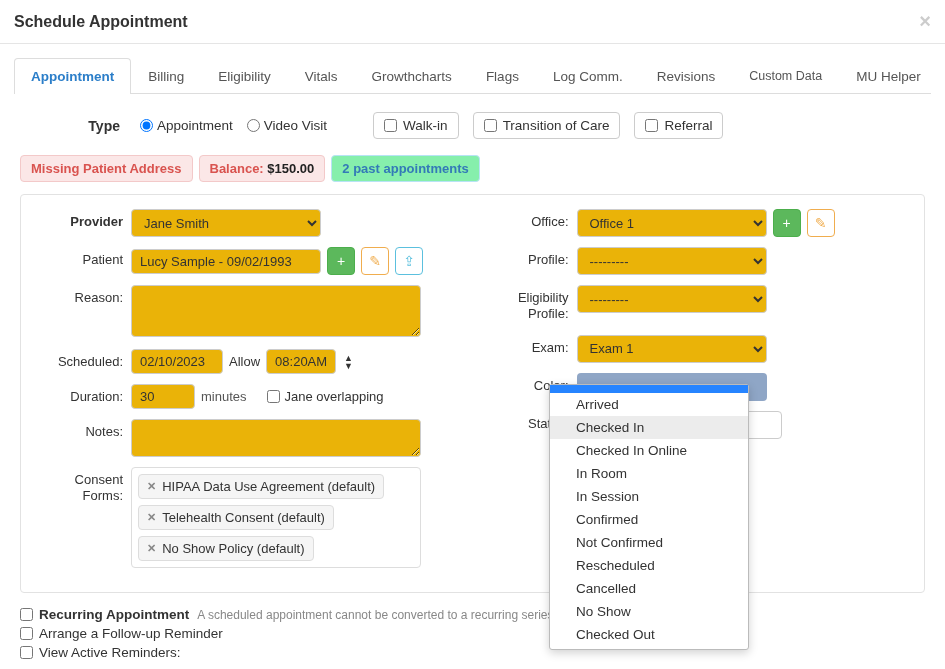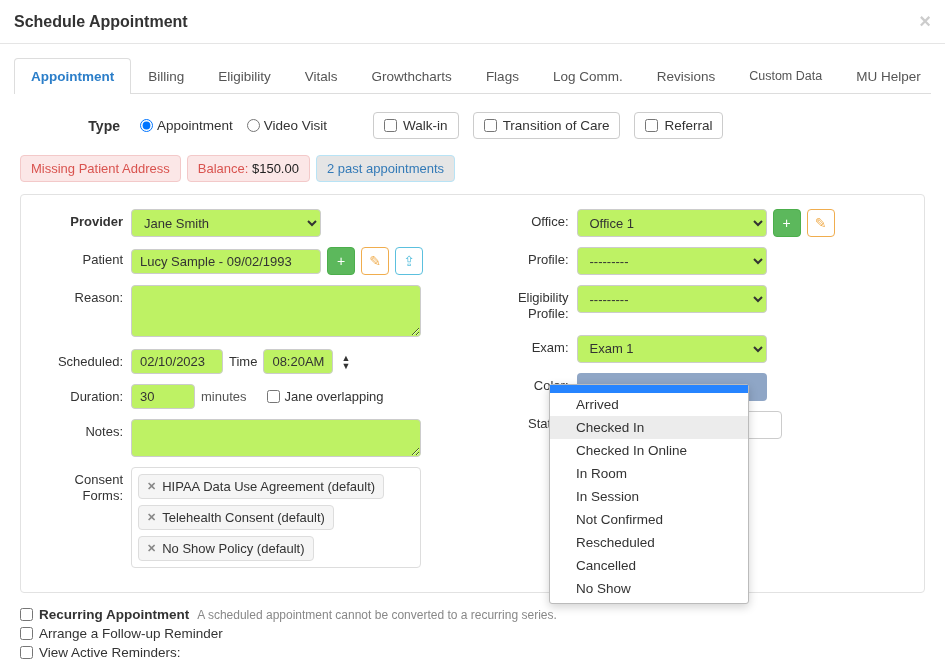--- a/index.html
+++ b/index.html
@@ -58,39 +58,39 @@
       border: 1px solid #ccc;
       border-radius: 4px;
       padding: 5px 10px;
       display: flex;
       align-items: center;
       gap: 6px;
       font-size:13.5px;
     }
     .alerts { display:flex; gap:6px; margin-bottom:12px; flex-wrap:wrap; }
     .alert {
-      border-radius:4px; padding:5px 10px; font-size:13px; font-weight:normal;
+      border-radius:4px; padding:5px 10px; font-size:13px; font-weight:bold;
     }
     .alert-danger-soft { background:#fbe7e7; border:1px solid #f3c9c9; color:#d9534f; }
     .alert-balance { background:#fbe7e7; border:1px solid #f3c9c9; }
     .alert-balance .lbl { color:#d9534f; }
     .alert-balance .val { color:#222; }
     .alert-link { color:#337ab7; cursor:pointer; }
-    .alert-info-soft { background:#e5e5e5; border:1px solid #b8e3f5; color:#337ab7; }
+    .alert-info-soft { background:#86efac; border:1px solid #b8e3f5; color:#337ab7; }
     .panel {
       border:1px solid #e2e2e2; border-radius:4px; padding:14px 16px;
       display:flex; gap:20px;
     }
     .col { flex:1; }
     .form-row { display:flex; align-items:flex-start; margin-bottom:10px; gap:8px; }
     .form-row .fl { width:86px; text-align:right; font-size:13px; padding-top:5px; }
     .form-row .fc { flex:1; display:flex; gap:6px; align-items:center; }
     select, input[type=text], textarea {
       border:1px solid #ccc; border-radius:4px; padding:4px 8px; font-size:13px;
-      background:#bef264; color:#333;
+      background:#eab308; color:#333;
     }
     select { height:28px; }
     textarea { resize:both; }
     .sel-full { width:190px; }
     .sel-right { width:190px; }
     .readonly { background:#f4f4f4; color:#555; border:1px solid #ccc; }
     .btn-icon {
       width:28px; height:28px; border-radius:4px; display:inline-flex;
       align-items:center; justify-content:center; cursor:pointer; font-size:14px;
     }
@@ -212,21 +212,21 @@
       <div class="form-row">
         <div class="fl">Reason:</div>
         <div class="fc">
           <textarea style="width: 290px; height: 52px;"></textarea>
         </div>
       </div>
       <div class="form-row" style="margin-top:12px">
         <div class="fl">Scheduled:</div>
         <div class="fc">
           <input type="text" style="width: 92px;" value="02/10/2023">
-          <span style="font-size:13px">Time</span>
+          <span style="font-size:13px">Allow</span>
           <input type="text" style="width: 70px; text-align: center;" value="08:20AM">
           <span class="spinner">
               <span>▲</span>
               <span>▼</span>
             </span>
         </div>
       </div>
       <div class="form-row">
         <div class="fl">Duration:</div>
         <div class="fc">
@@ -338,17 +338,19 @@
 
 </div>
 
 <div class="dropdown">
   <div class="opt selected"></div>
   <div class="opt">Arrived</div>
   <div class="opt hover">Checked In</div>
   <div class="opt">Checked In Online</div>
   <div class="opt">In Room</div>
   <div class="opt">In Session</div>
+  <div class="opt">Confirmed</div>
   <div class="opt">Not Confirmed</div>
   <div class="opt">Rescheduled</div>
   <div class="opt">Cancelled</div>
   <div class="opt">No Show</div>
+  <div class="opt">Checked Out</div>
 </div>
 
 </body></html>

